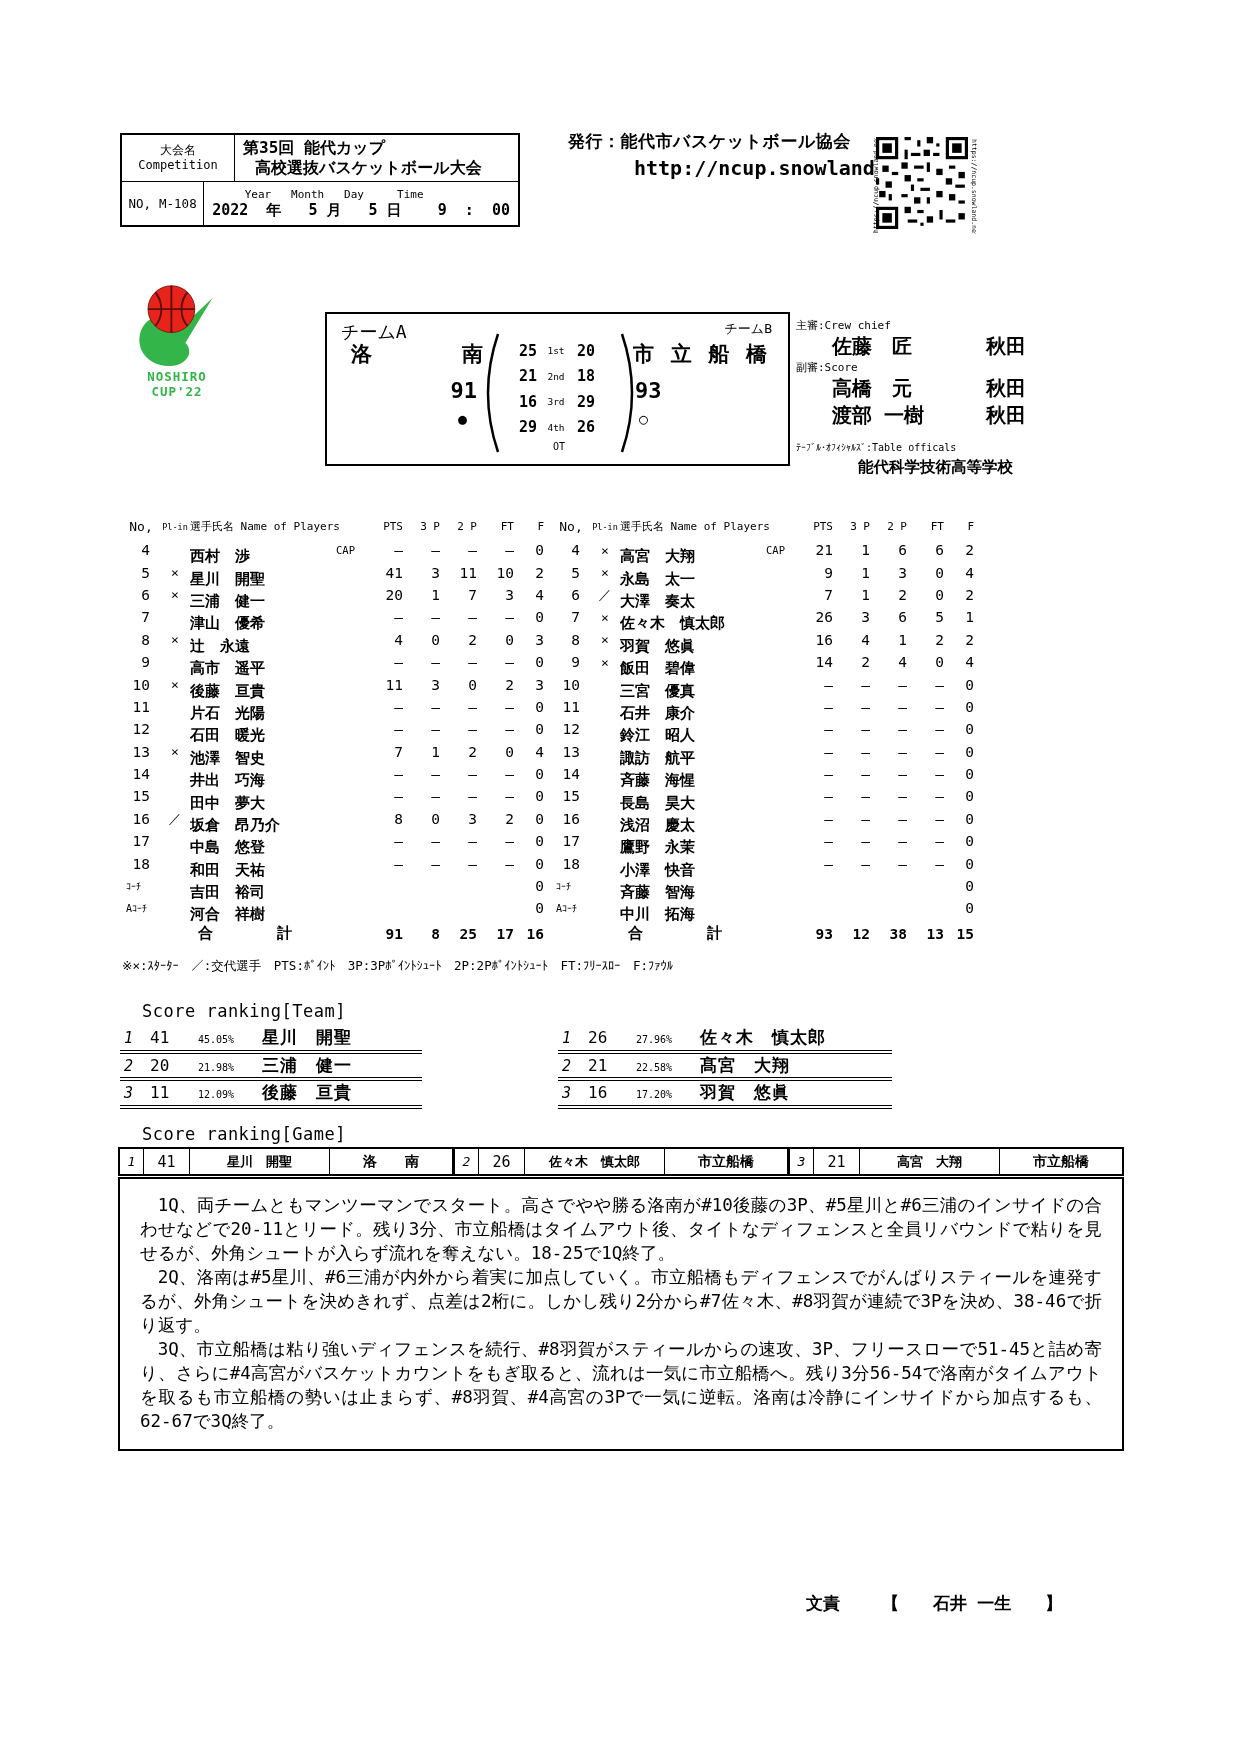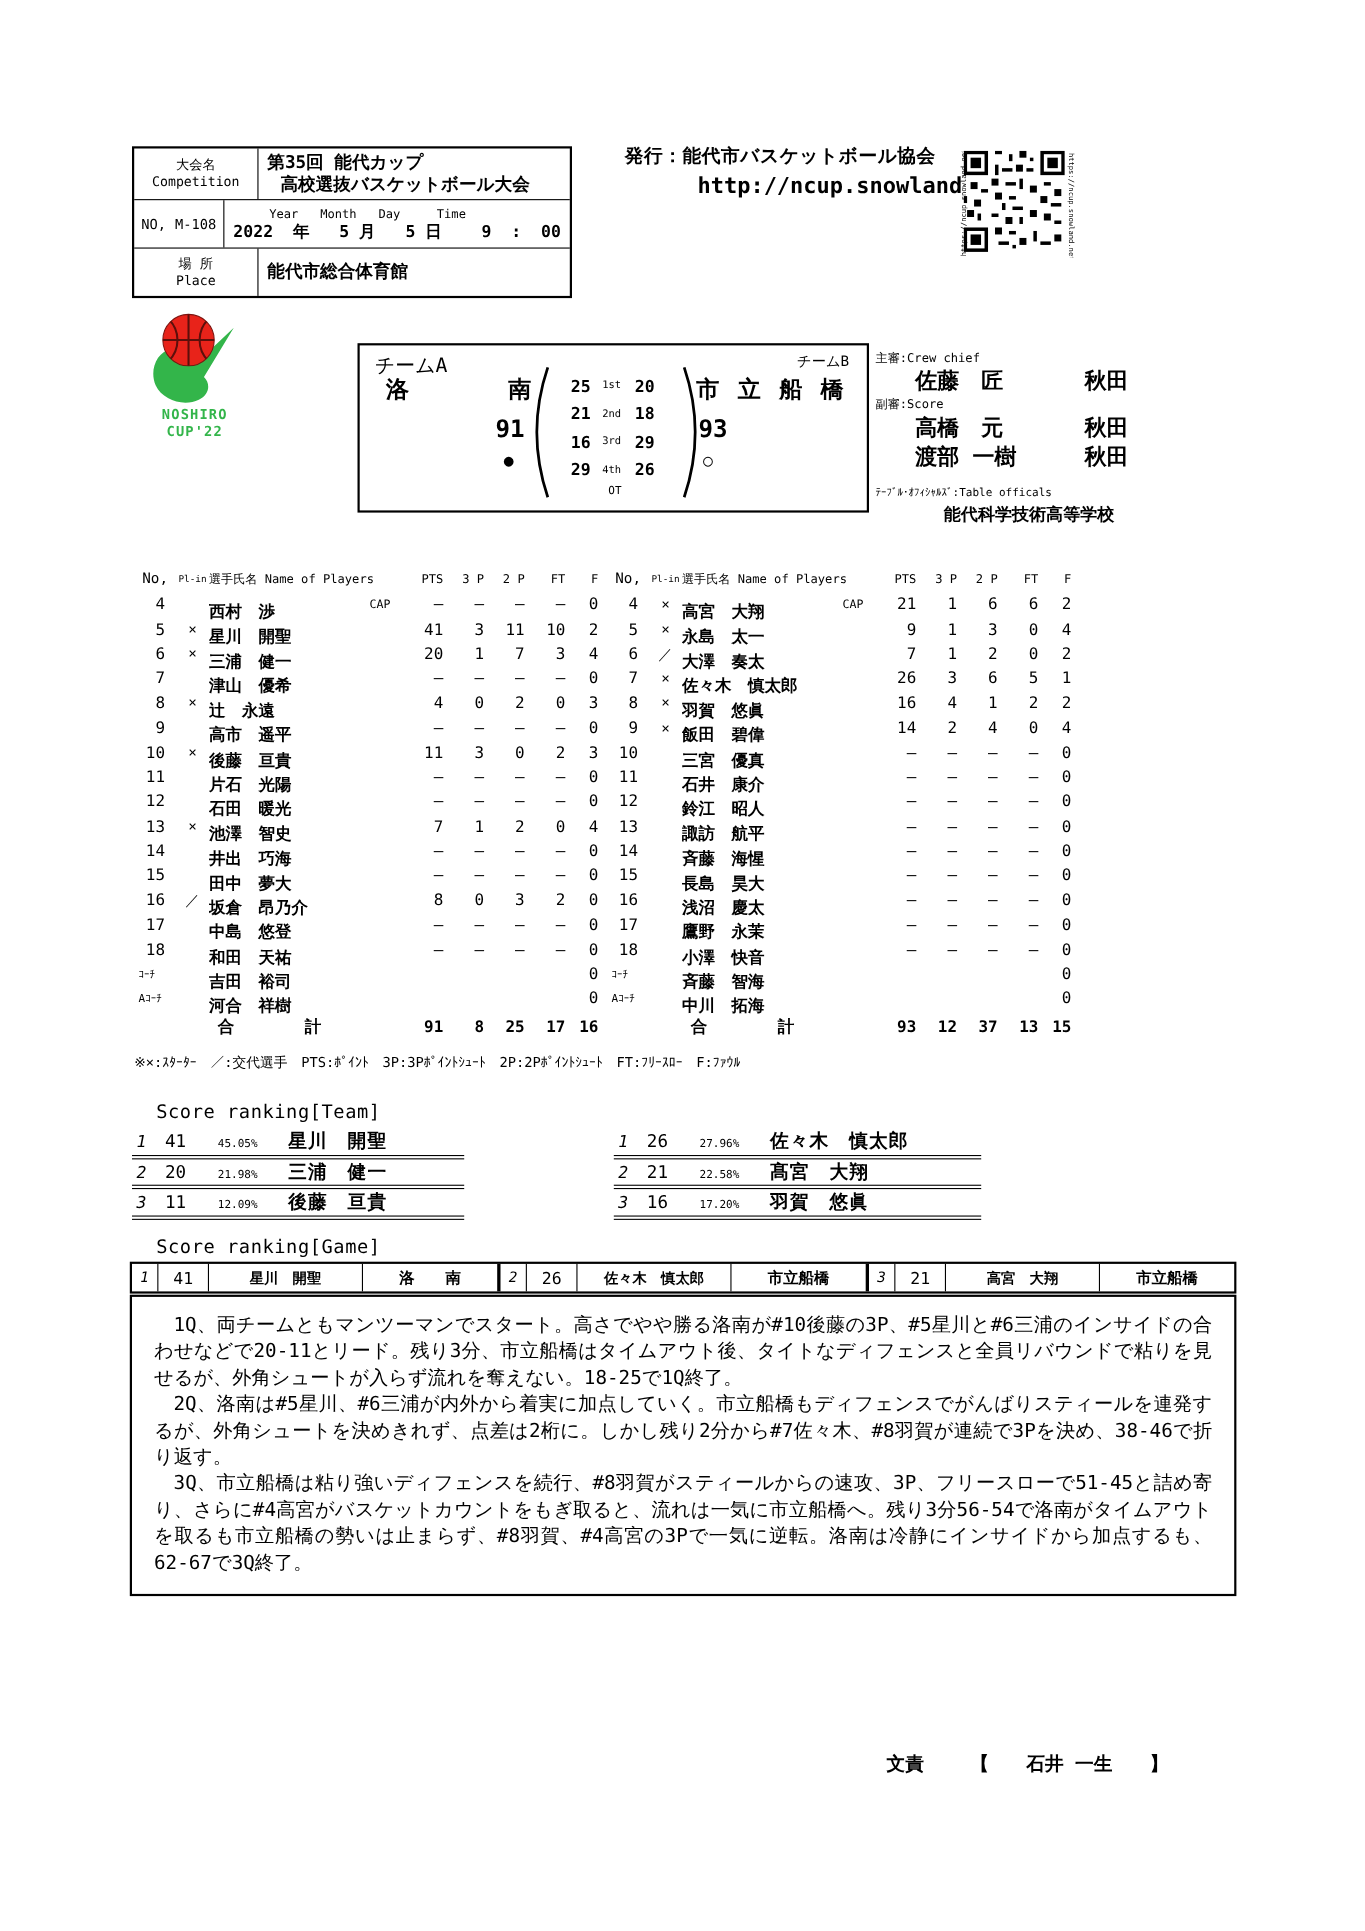--- a/index.html
+++ b/index.html
@@ -132,29 +132,20 @@
       </div>
     </div>
     <div class="hdr-row">
       <div class="hdr-lbl no-cell">
         <span>NO,</span>
         <span>M-108</span>
       </div>
       <div class="hdr-val">
         <div class="date-head"> Year   Month   Day     Time</div>
         <div class="date-val">2022  年   5 月   5 日    9  :  00</div>
-      </div>
-    </div>
-    <div class="hdr-row">
-      <div class="hdr-lbl">
-        <span>場 所</span>
-        <span>Place</span>
-      </div>
-      <div class="hdr-val">
-        <div class="place-val">能代市総合体育館</div>
       </div>
     </div>
   </div>
 
   <div class="pub">
     <div class="pub-line1">発行：能代市バスケットボール協会</div>
     <div class="pub-line2">http://ncup.snowland.net</div>
   </div>
 
   <div class="qr">
@@ -713,21 +704,21 @@
           <span class="c-st"></span>
           <span class="c-st c-f">0</span>
         </div>
         <div class="p-row total-row">
           <span class="c-total-label">
             <span>合</span>
             <span>計</span>
           </span>
           <span class="c-st c-pts">93</span>
           <span class="c-st c-p3">12</span>
-          <span class="c-st c-p2">37</span>
+          <span class="c-st c-p2">38</span>
           <span class="c-st c-ft">13</span>
           <span class="c-st c-f">15</span>
         </div>
       </div>
   </div>
 
   <div class="legend">※×:ｽﾀｰﾀｰ　／:交代選手　PTS:ﾎﾟｲﾝﾄ　3P:3Pﾎﾟｲﾝﾄｼｭｰﾄ　2P:2Pﾎﾟｲﾝﾄｼｭｰﾄ　FT:ﾌﾘｰｽﾛｰ　F:ﾌｧｳﾙ</div>
 
   <div class="rk-title rkT-title">Score ranking[Team]</div>
   <div class="rk-col" id="rkL">

